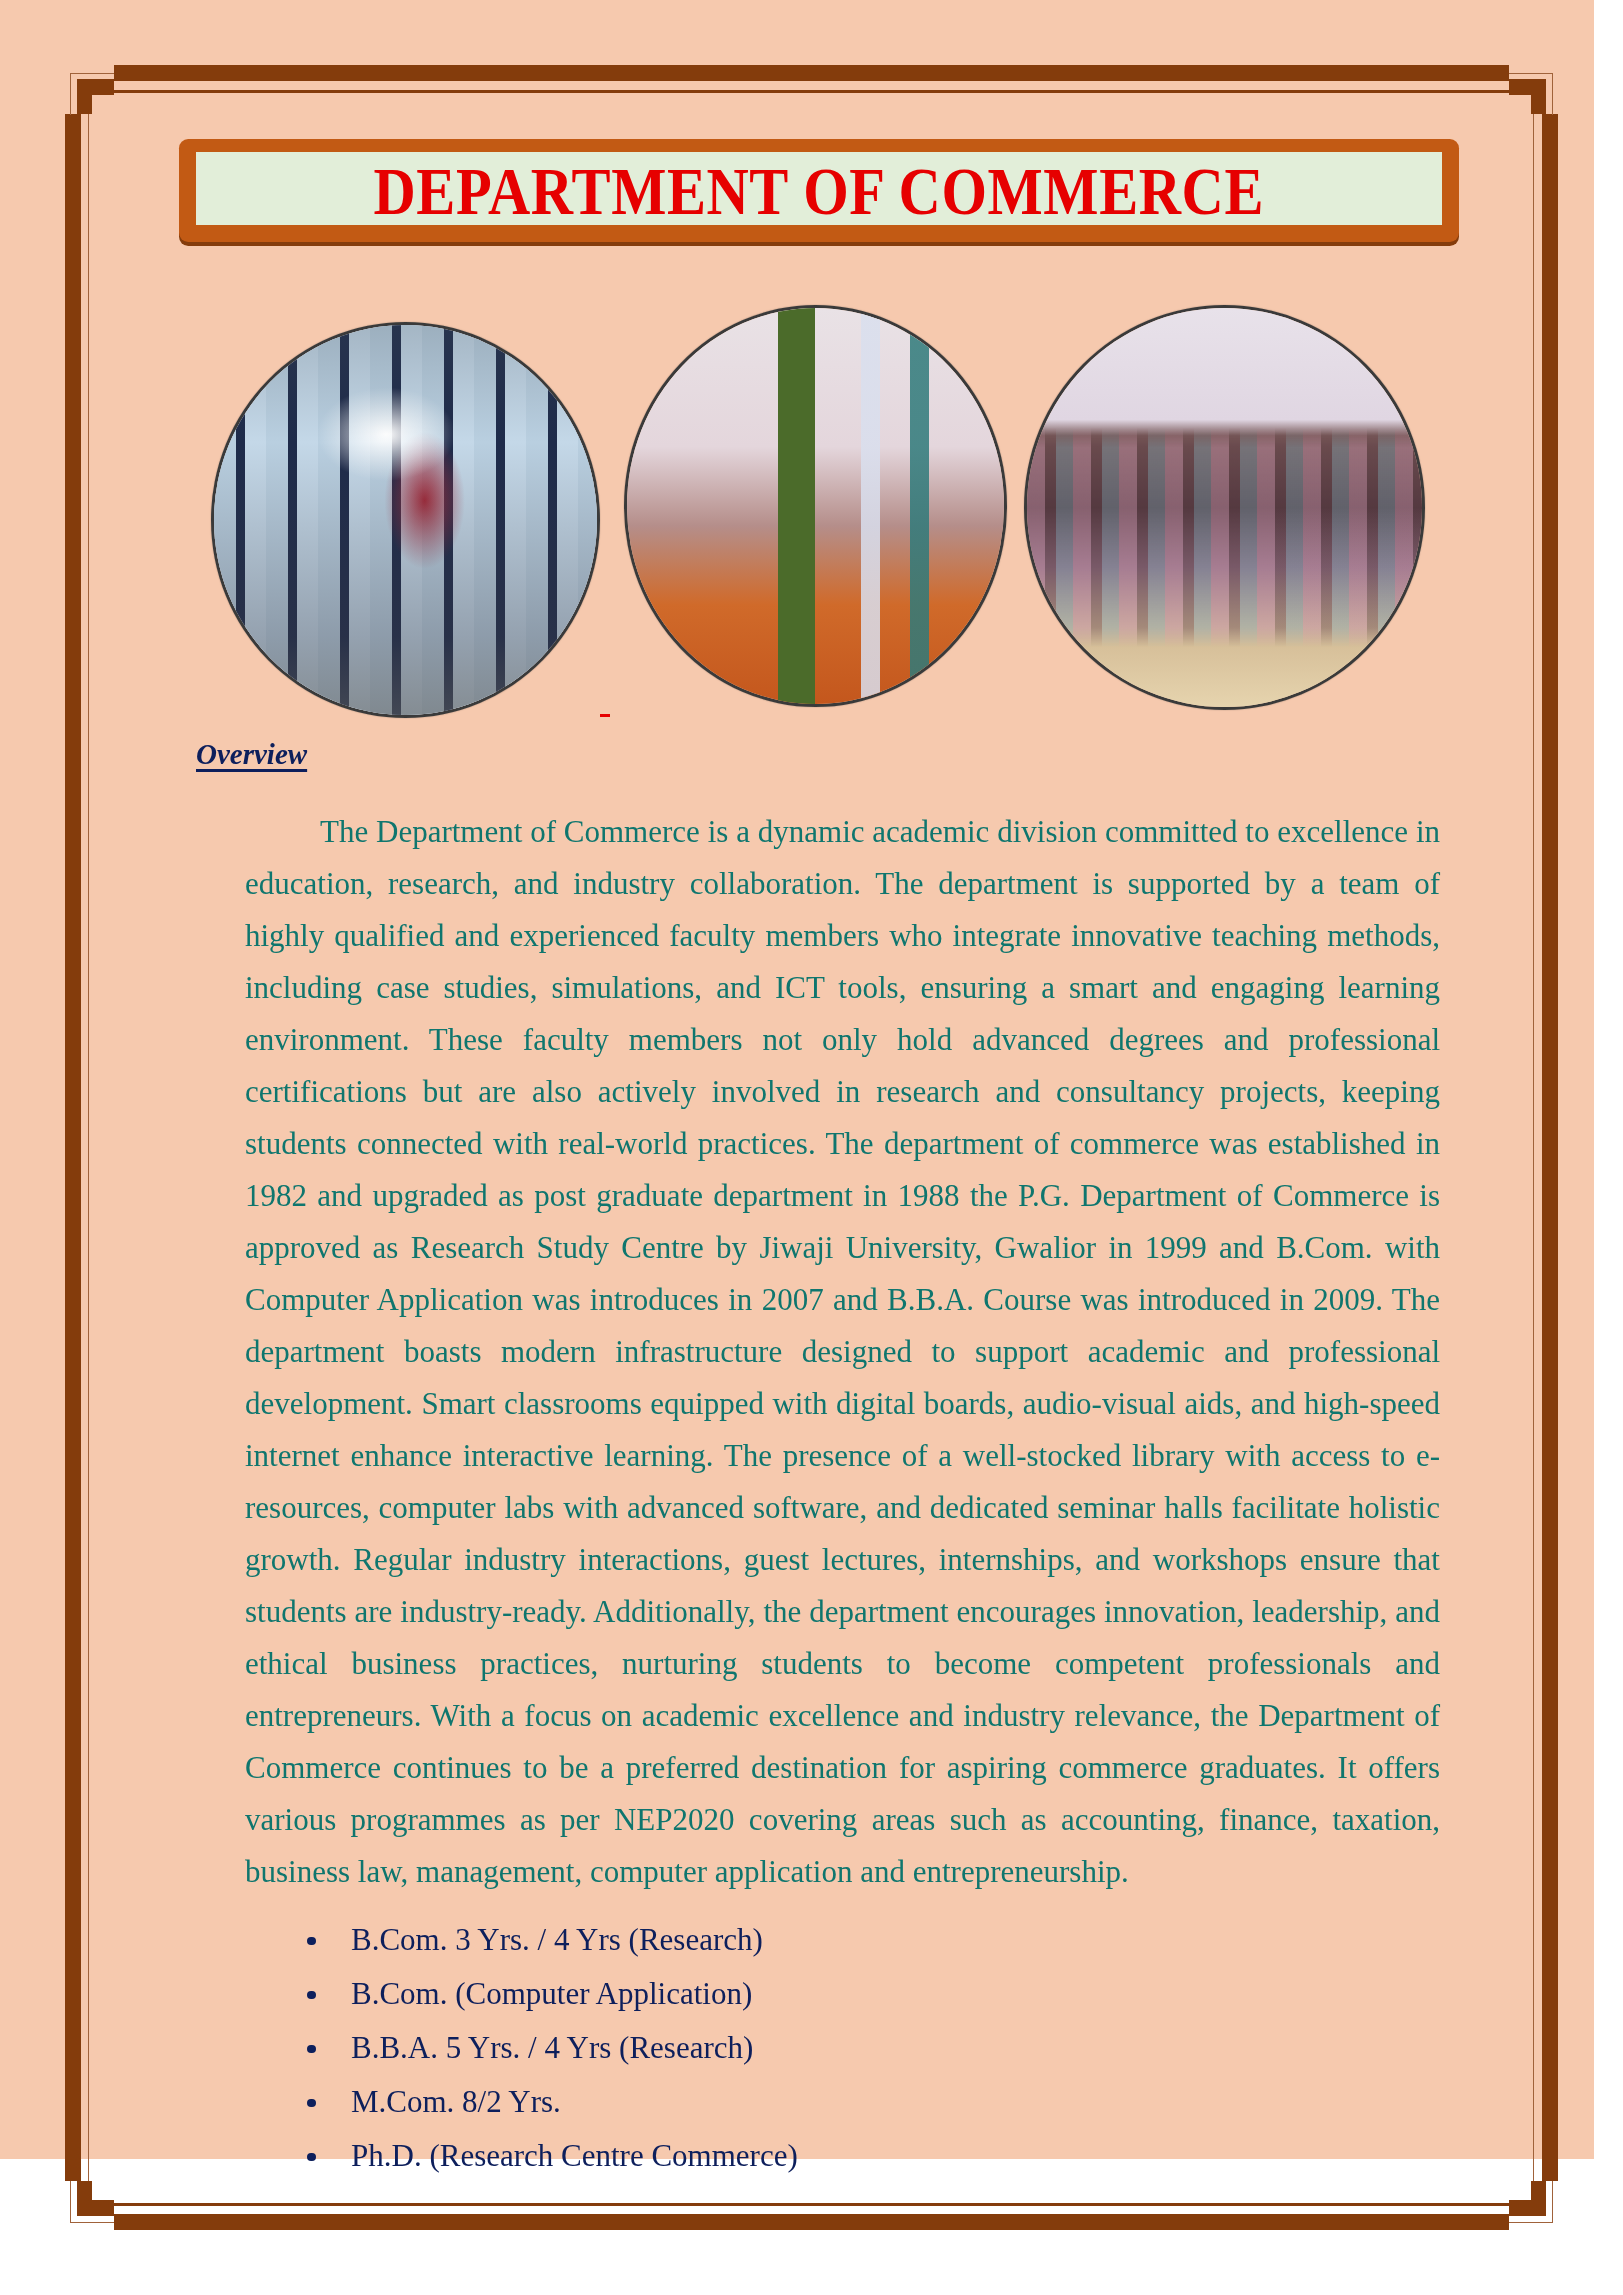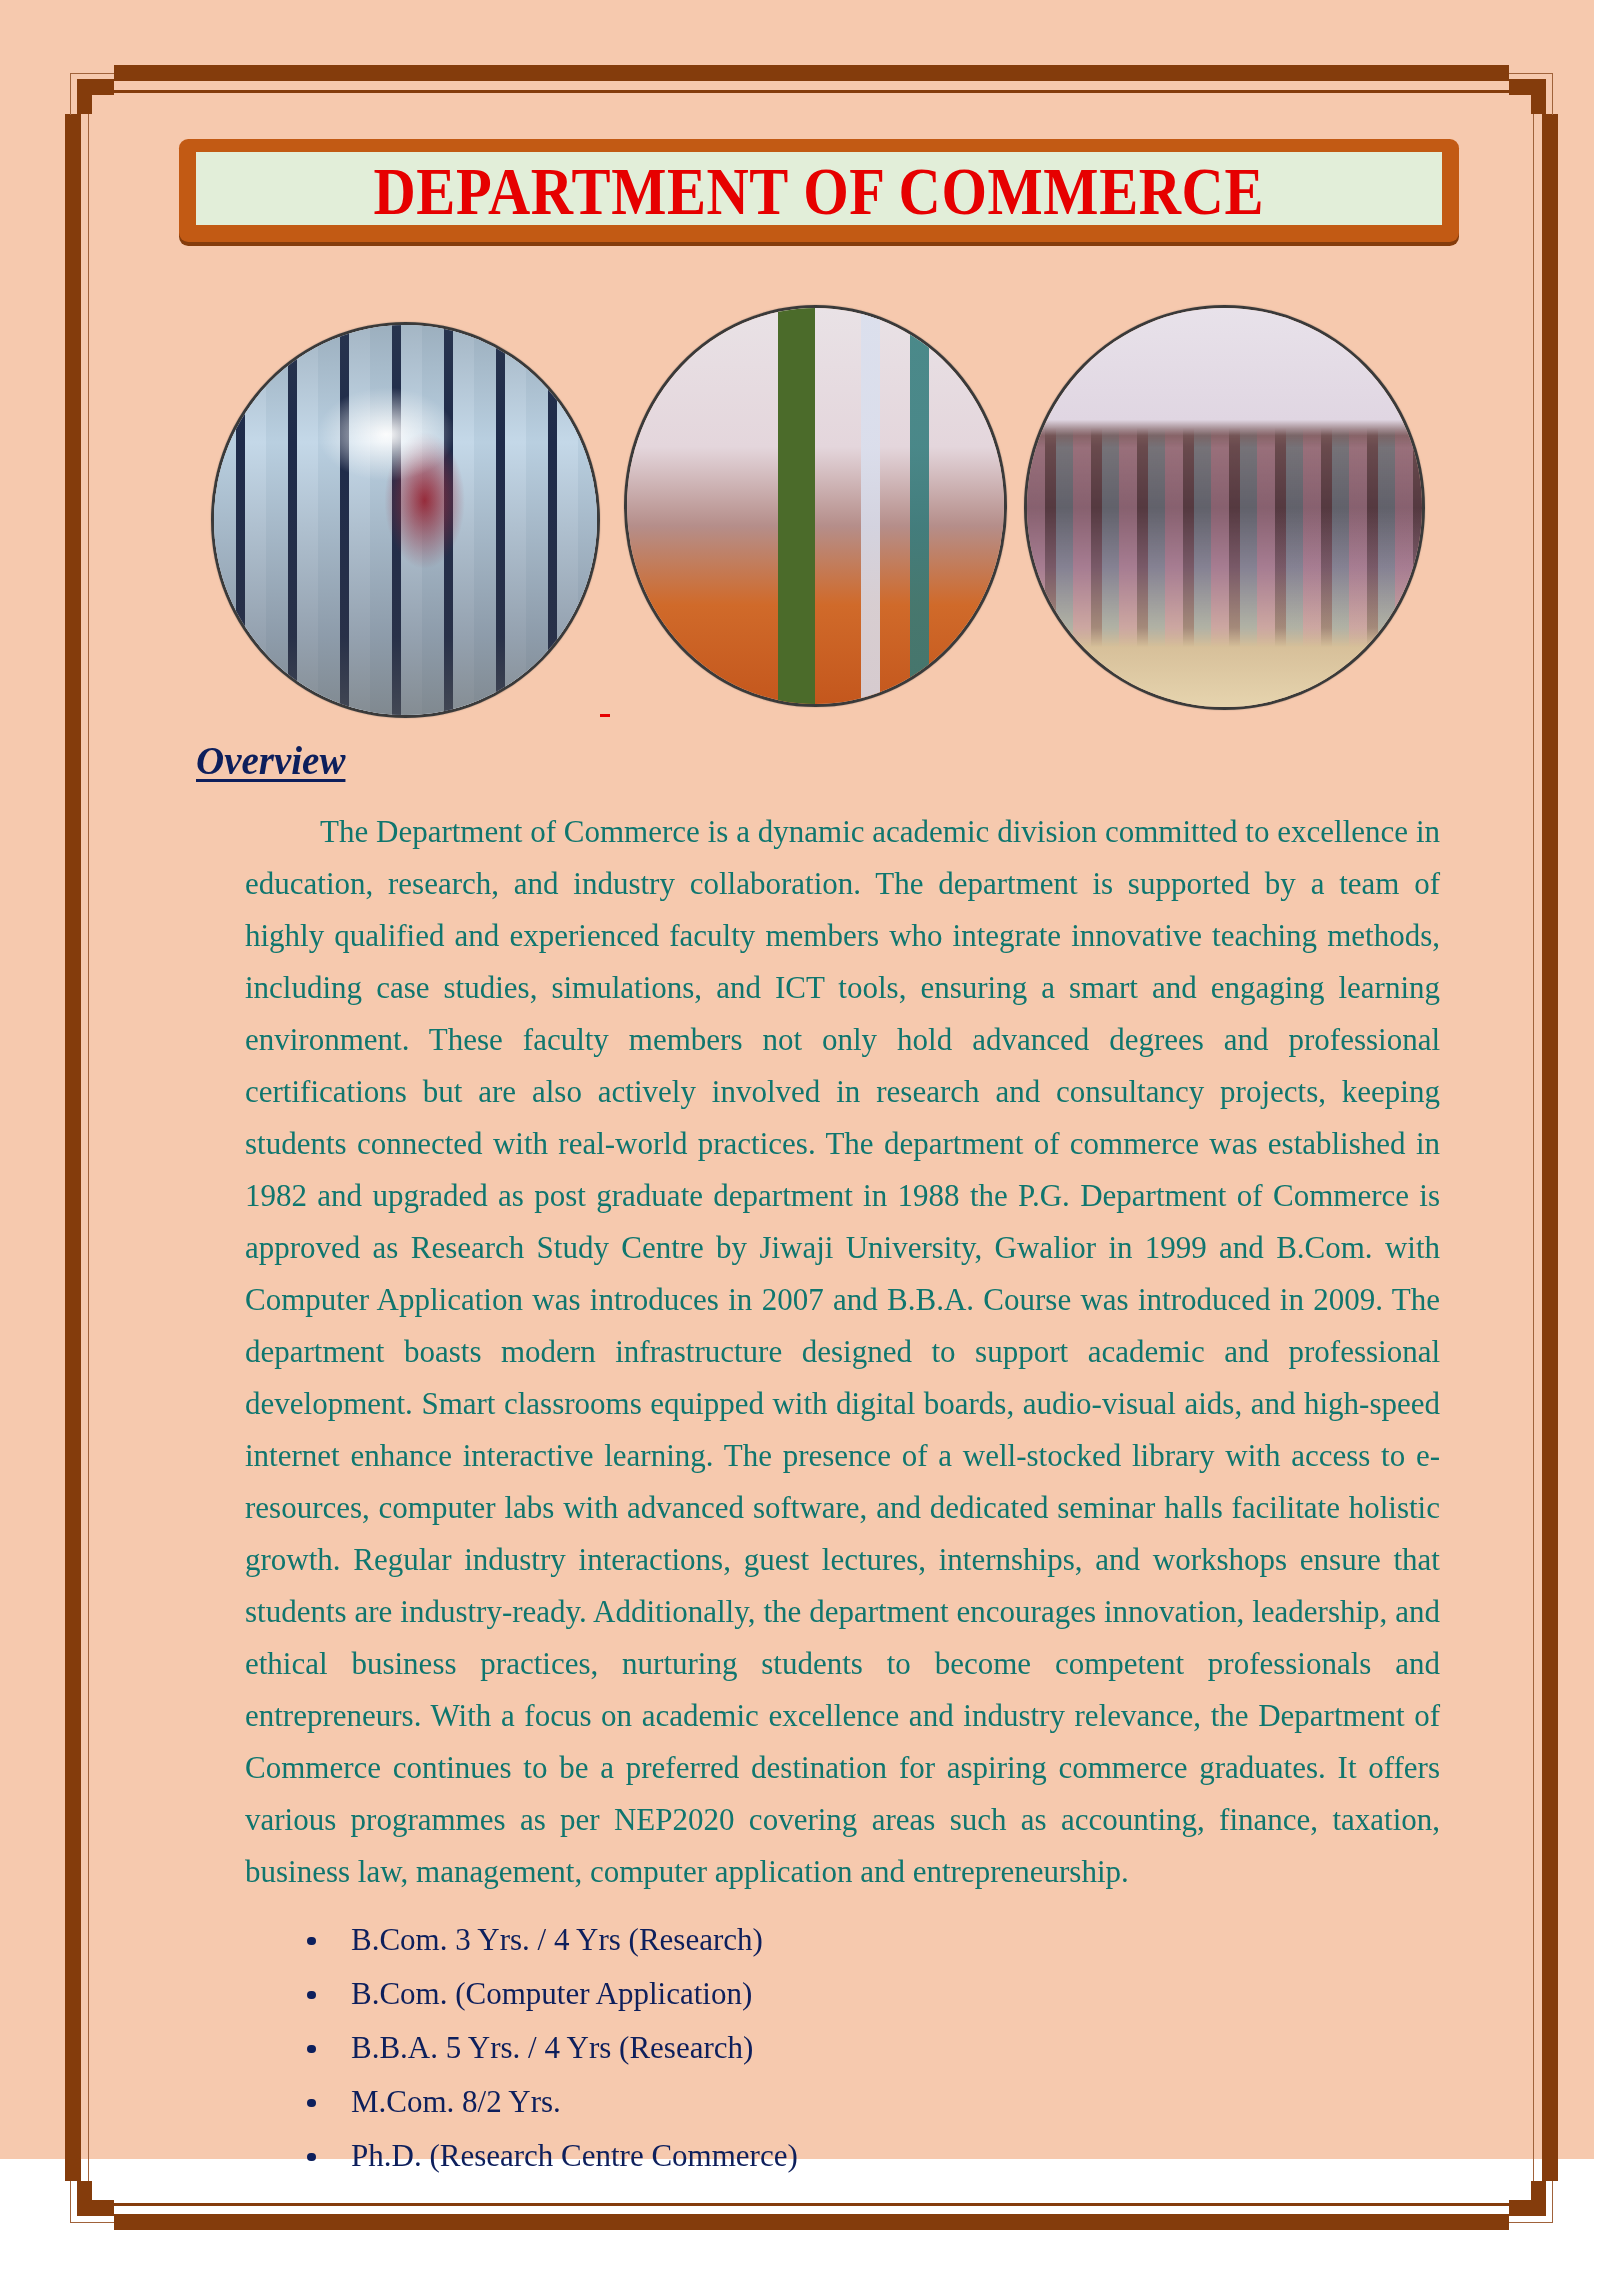--- a/index.html
+++ b/index.html
@@ -11,21 +11,21 @@
   .title-box { position:absolute; left:179px; top:139px; width:1280px; height:103px;
     background:#c25a14; border-radius:9.2px; box-shadow:0 3.9px 0 #843c0c; }
   .title-inner { position:absolute; left:17px; top:13px; right:17px; height:73px; background:#e2eed9;
     display:flex; align-items:flex-end; justify-content:center; }
   .title-text { color:#e60000; font-weight:bold; font-size:68px; letter-spacing:0.7px; line-height:1;
     transform:scaleX(0.86); white-space:nowrap; font-family:"Liberation Serif", serif; }
   .photo { position:absolute; border-radius:50%; border:3.3px solid #3a3a3a; overflow:hidden;
     box-shadow:0 0 1.3px rgba(0,0,0,0.4); }
   .photo .bg { position:absolute; inset:0; }
   .red-dash { position:absolute; left:600px; top:714px; width:9.8px; height:3.3px; background:#e60000; }
-  .overview-h { position:absolute; left:196px; top:738px; font-size:39px; font-weight:bold; font-style:italic;
+  .overview-h { position:absolute; left:196px; top:738px; font-size:29px; font-weight:bold; font-style:italic;
     color:#0d1f5c; text-decoration:underline; text-decoration-thickness:3.3px; text-underline-offset:5.2px; }
   .para { position:absolute; left:245px; top:806px; width:1195px; font-size:31px; line-height:52px;
     color:#0f766e; text-align:justify; text-indent:75px; margin:0; }
   .list { position:absolute; left:245px; top:1905px; margin:8px; padding:0; list-style:none; }
   .list li { font-size:31px; line-height:54px; color:#0d1f5c; position:relative; padding-left:98px; }
   .list li .dot { position:absolute; left:54px; top:23.6px; width:8.5px; height:8.5px; border-radius:50%; background:#0d1f5c; }
 </style>
 </head>
 <body>
 

